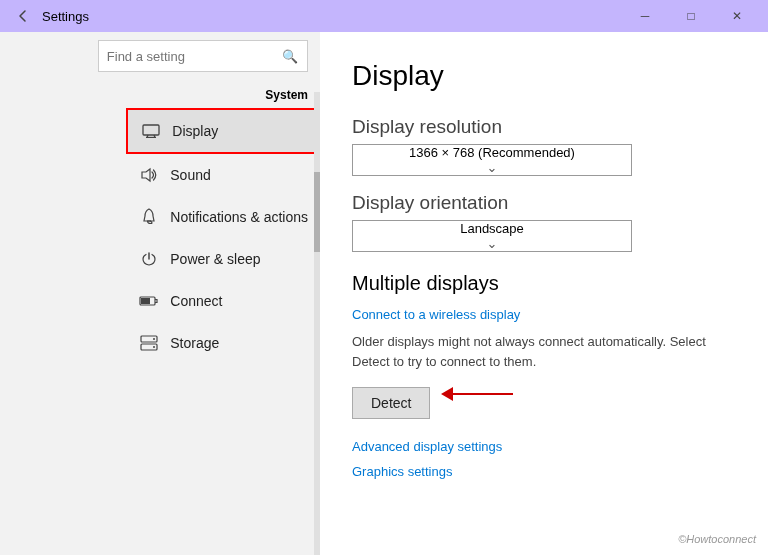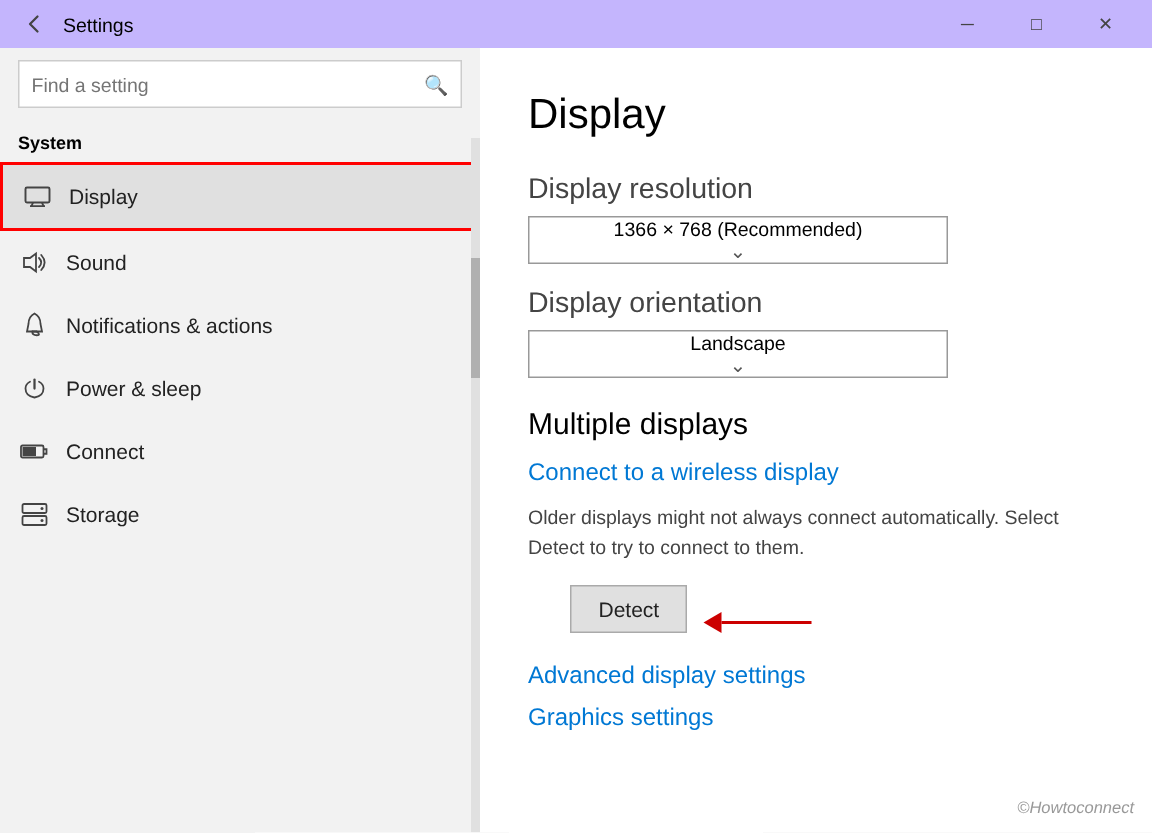--- a/index.html
+++ b/index.html
@@ -62,20 +62,21 @@
 
     
     .sidebar {
       width: 320px;
       background: #f2f2f2;
       display: flex;
       flex-direction: column;
       flex-shrink: 0;
       overflow: hidden;
       position: relative;
+      align-items: flex-end;
     }
     .search-box {
       margin: 8px 12px 12px 12px;
       display: flex;
       align-items: center;
       border: 1px solid #ccc;
       background: white;
       height: 32px;
       padding: 0 8px;
     }
@@ -176,39 +177,38 @@
     .section-heading {
       font-size: 20px;
       font-weight: 300;
       color: #000;
       margin: 20px 0 12px 0;
     }
 
     .link-blue {
       color: #0078d4;
       cursor: pointer;
-      font-size: 16px;
+      font-size: 13px;
       text-decoration: none;
       display: block;
       margin-bottom: 10px;
     }
 
     .description-text {
       font-size: 13px;
       color: #444;
       margin-bottom: 16px;
       line-height: 1.5;
       max-width: 400px;
     }
 
     .detect-btn-wrapper {
       display: flex;
-      align-items: flex-end;
+      align-items: flex-start;
       margin-bottom: 20px;
-      margin-left: 28px;
     }
     .detect-btn {
       background: #e0e0e0;
       border: 1px solid #aaa;
       padding: 6px 18px;
       font-size: 14px;
       cursor: pointer;
       color: #222;
       height: 32px;
       display: flex;

